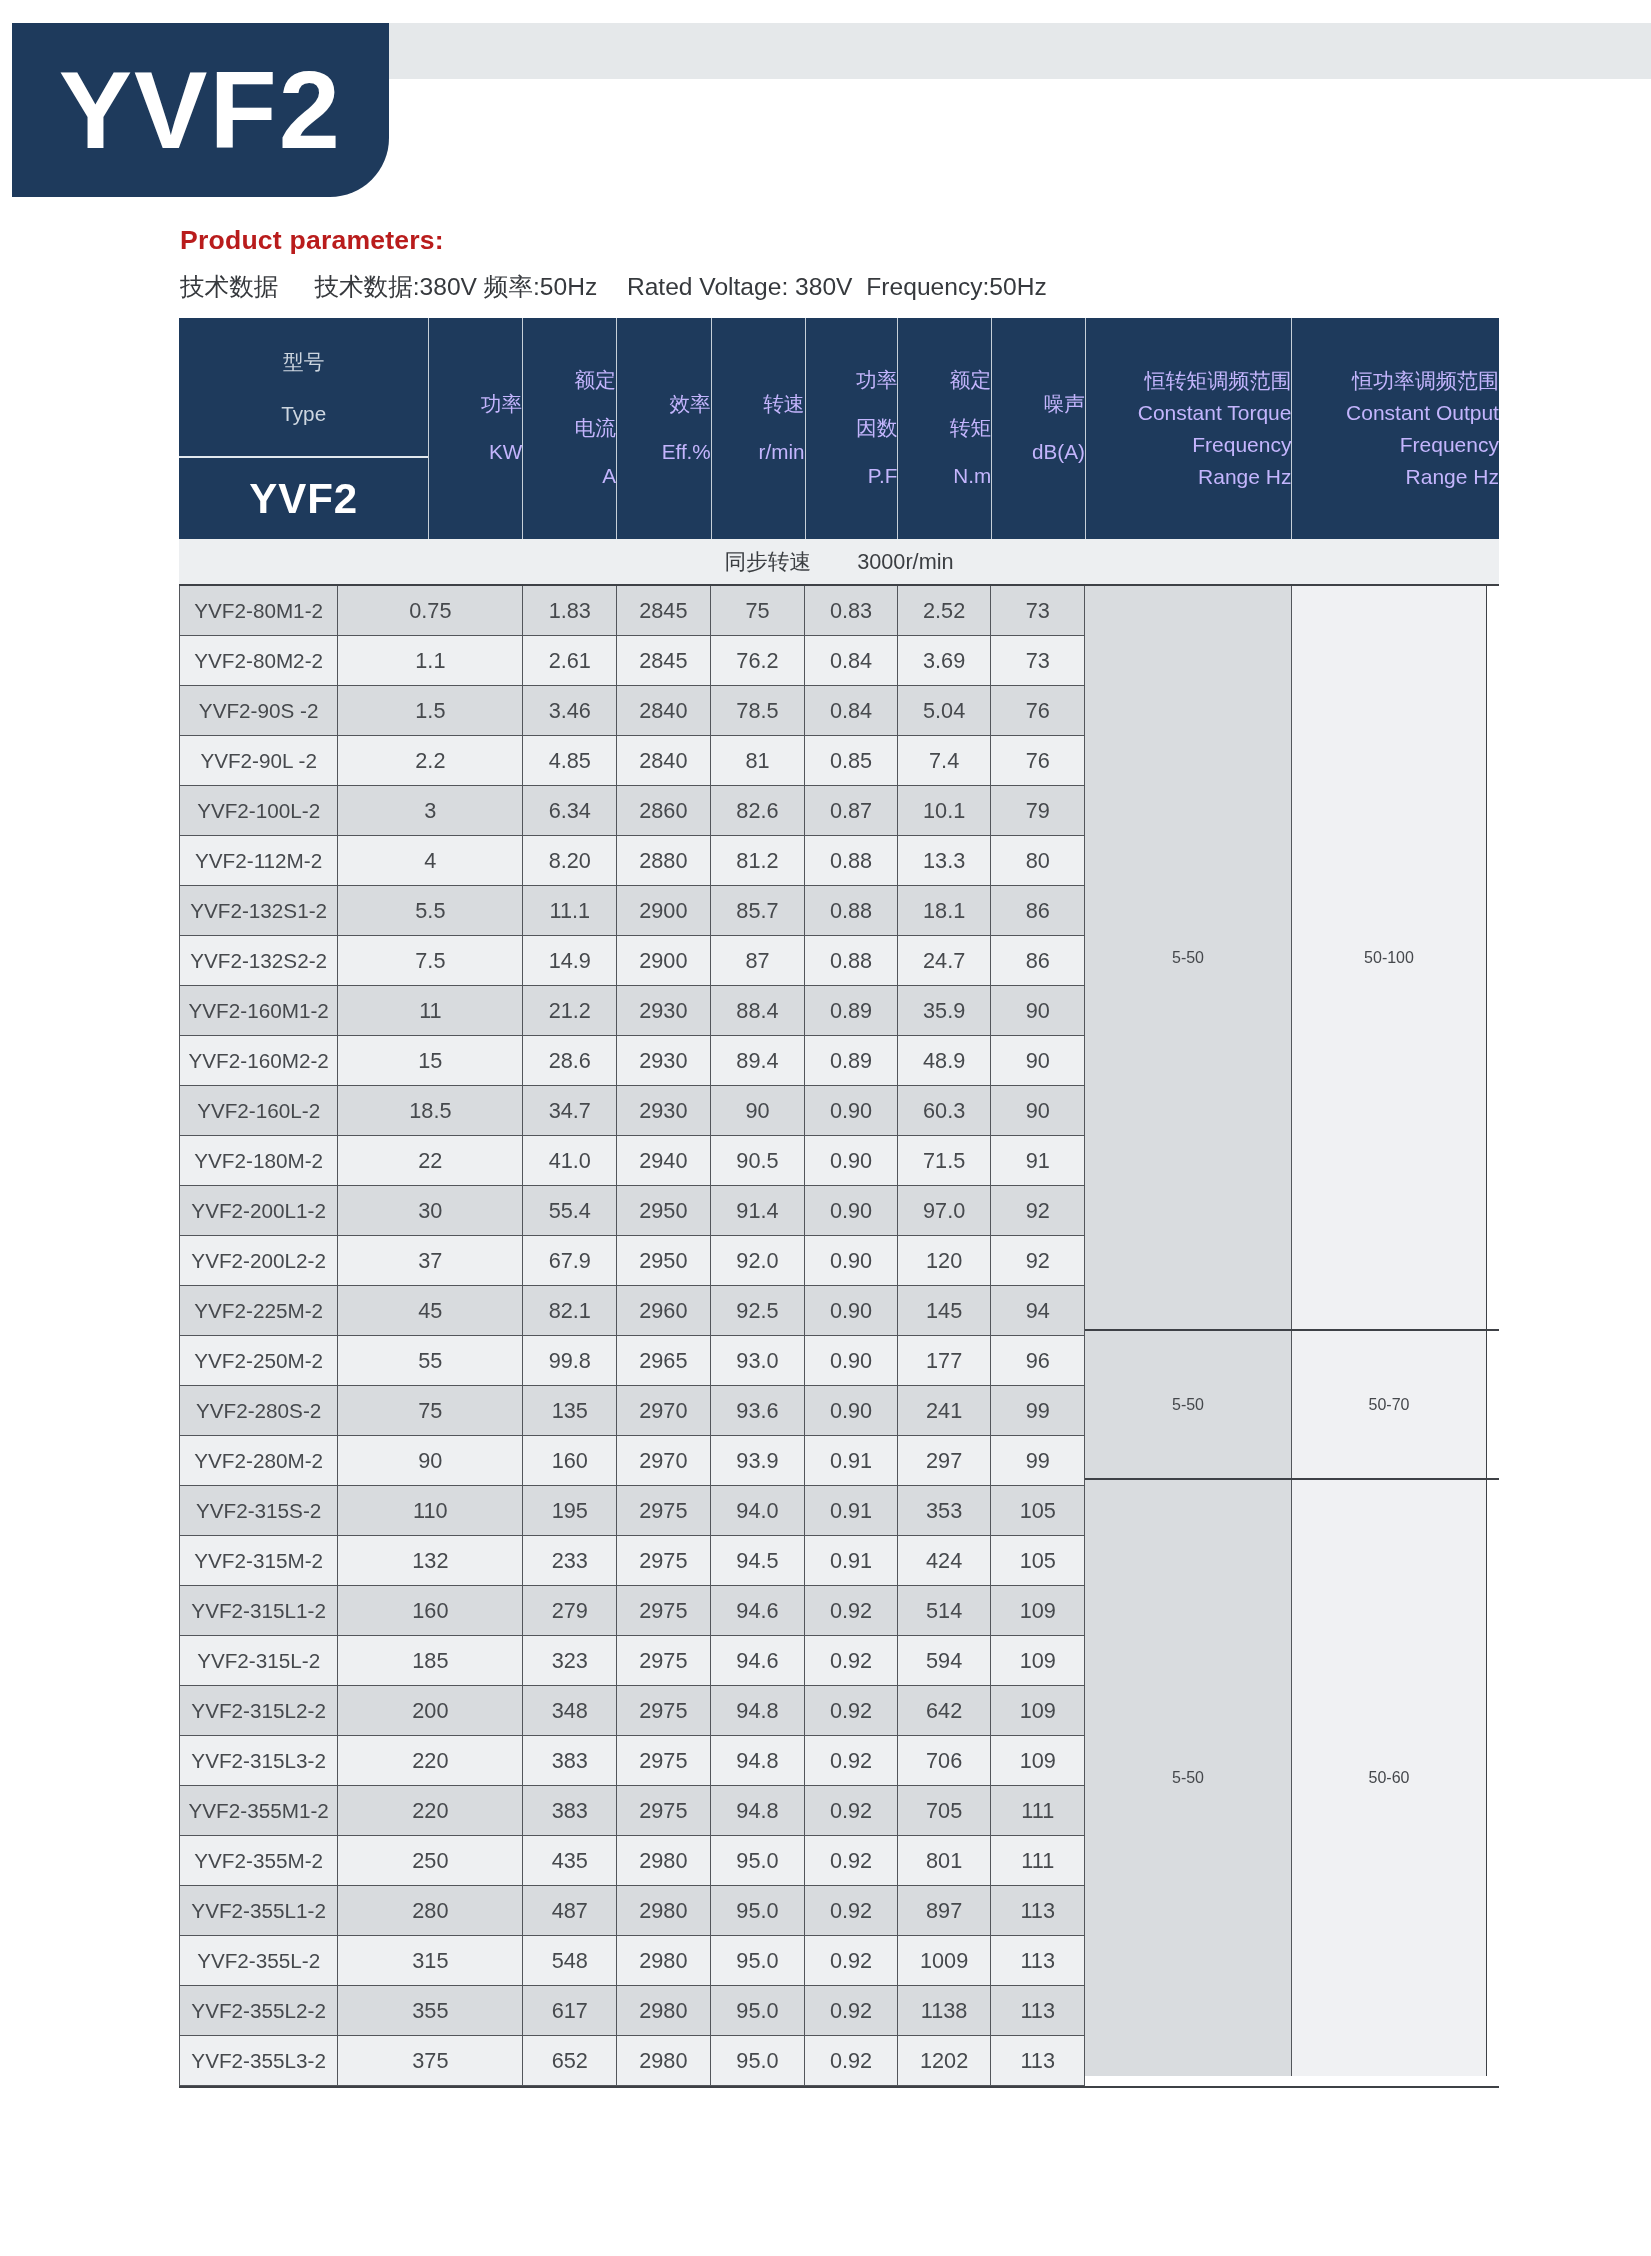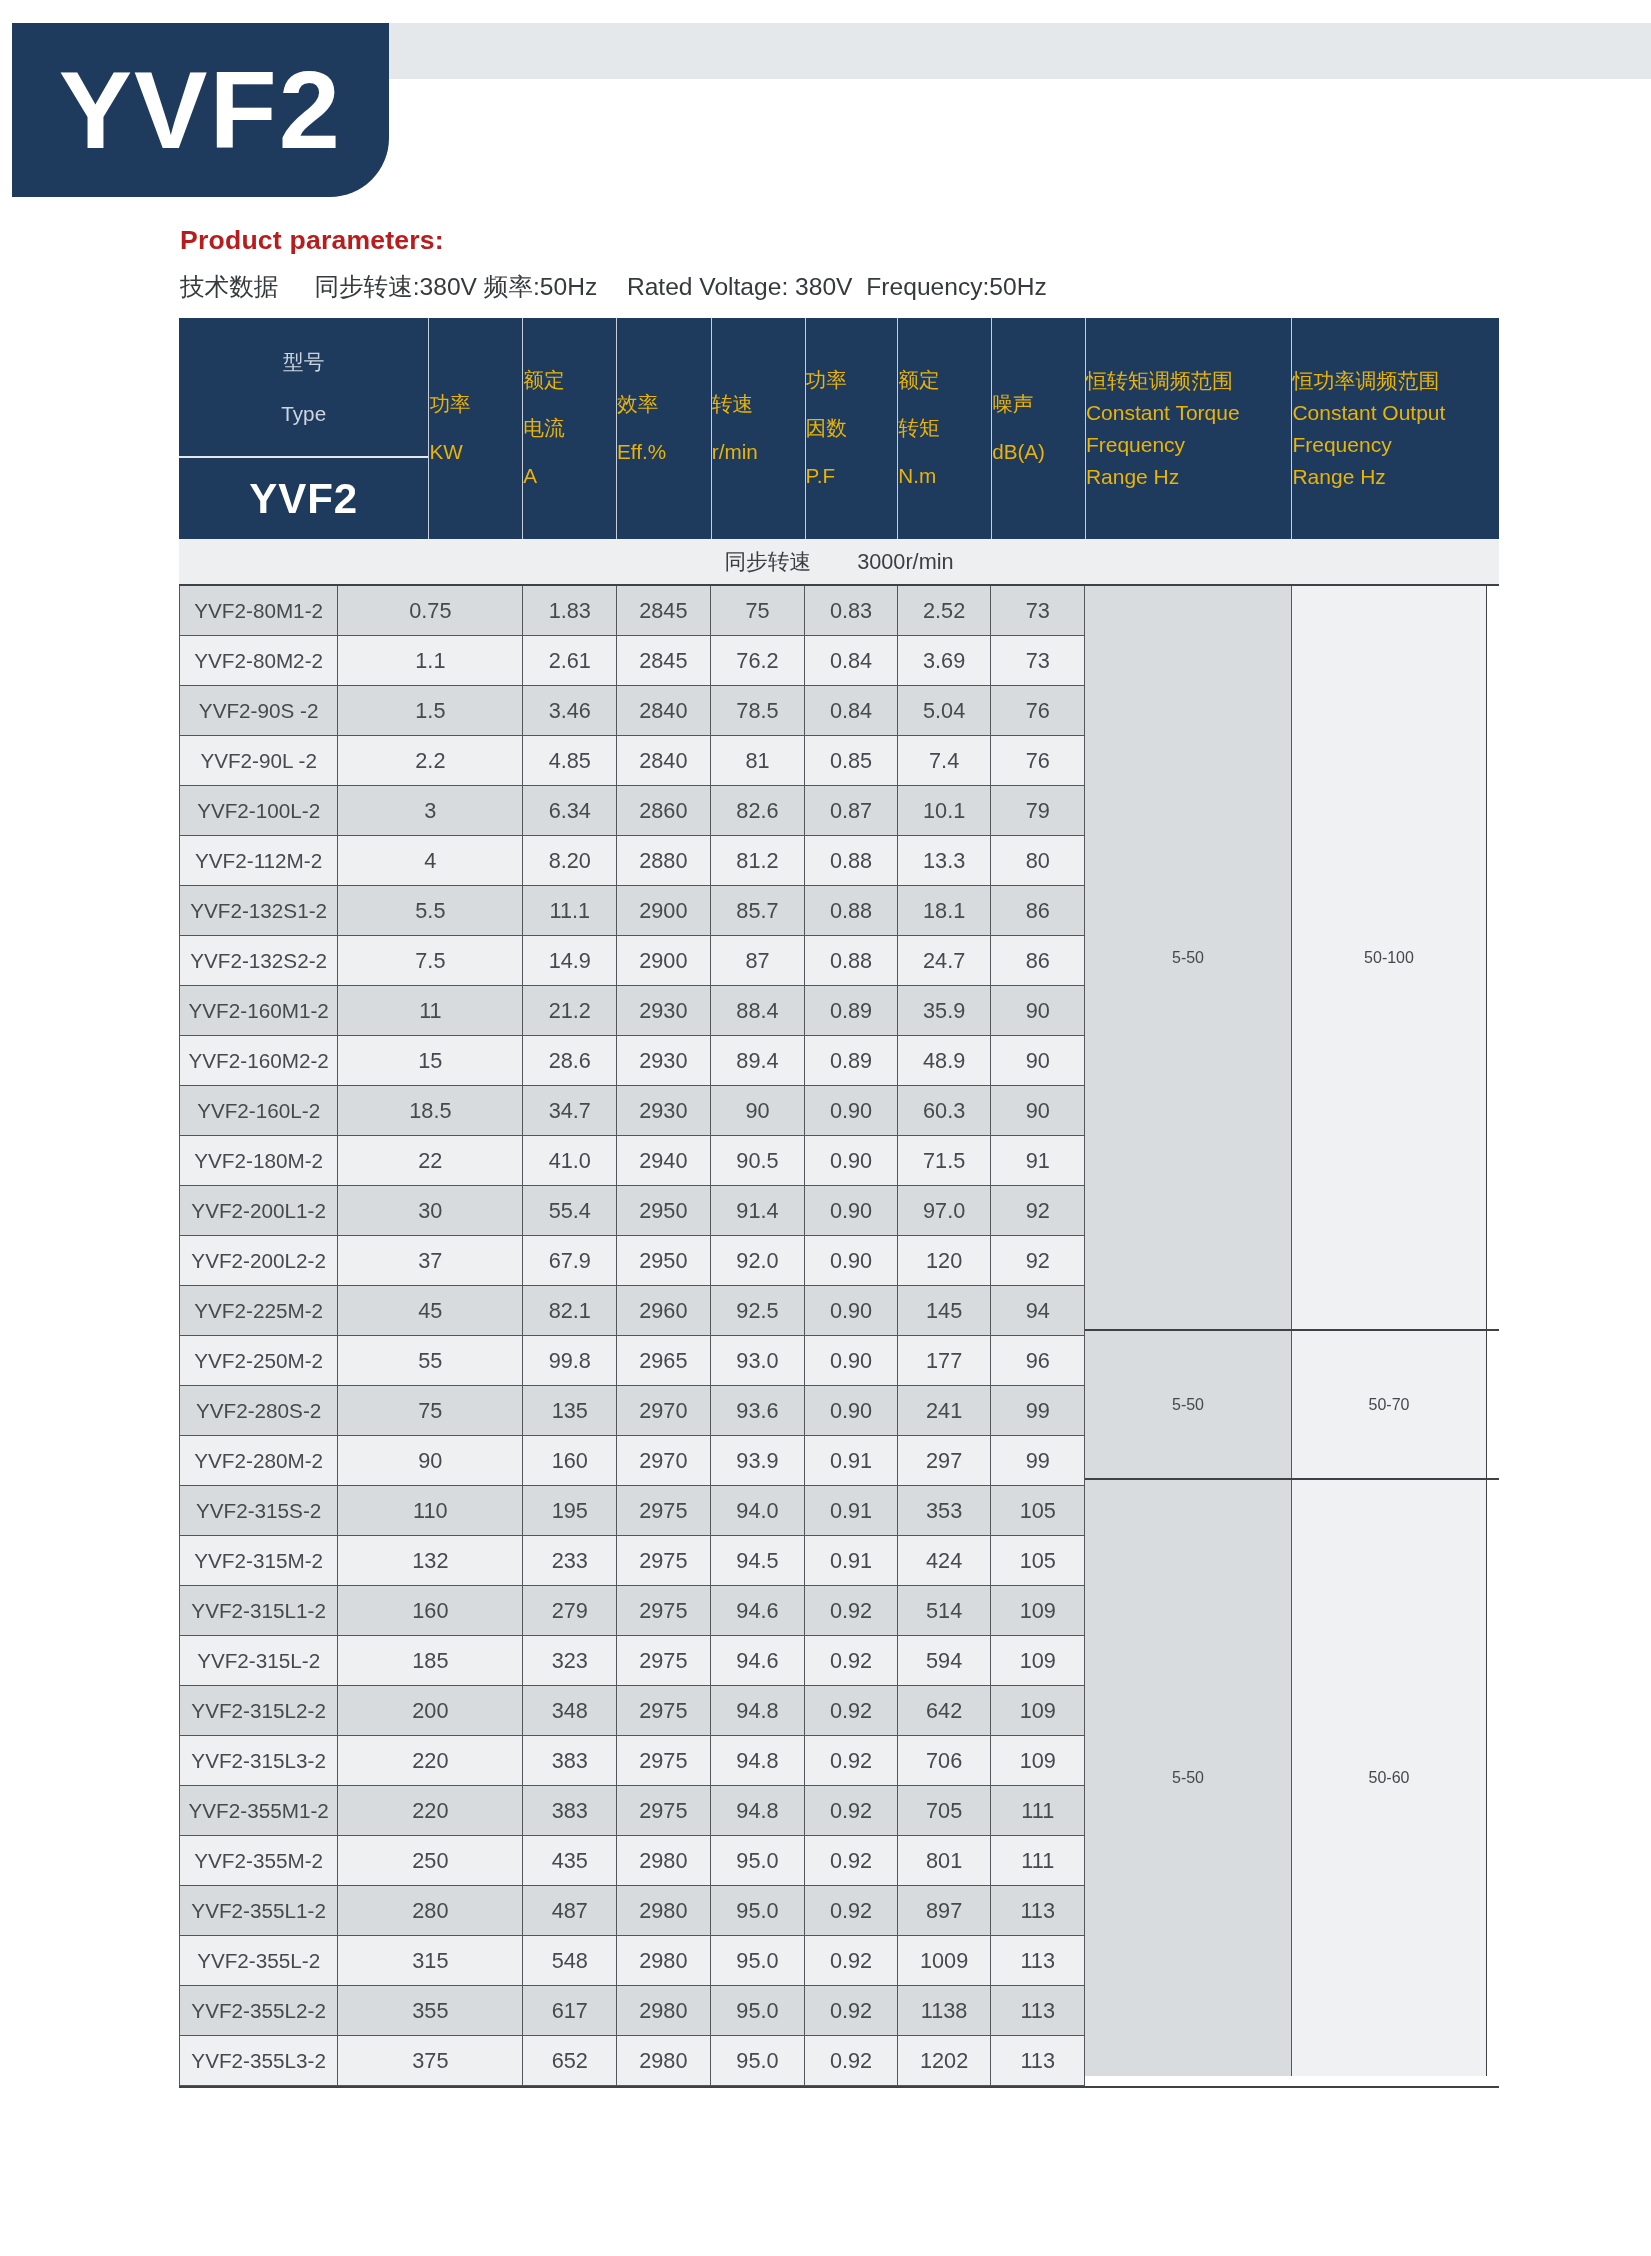--- a/index.html
+++ b/index.html
@@ -28,22 +28,22 @@
   .subtitle .s-mid{margin-right:29.6px;}
   .subtitle .s-en1{margin-right:13.8px;}
 
   
   .ptable{position:absolute;left:179px;top:318px;width:1320px;}
   *{box-sizing:border-box;}
 
   
   .thead{display:flex;height:221px;background:#1e3a5c;}
   .th{
-    display:flex;flex-direction:column;justify-content:center;align-items:flex-start;
-    row-gap:25.6px;color:#eab308;font-size:20.7px;line-height:1.1;
+    display:flex;flex-direction:column;justify-content:center;align-items:flex-end;
+    row-gap:25.6px;color:#c4b5fd;font-size:20.7px;line-height:1.1;
     border-right:1px solid #c6cfd8;text-align:center;
   }
   .th-4line{row-gap:8.9px;font-size:21px;}
   .th-model{width:251px;padding:0;row-gap:0;display:flex;flex-direction:column;border-right:1px solid #c6cfd8;}
   .th-model-top{
     height:140px;display:flex;flex-direction:column;justify-content:center;align-items:center;
     row-gap:25.6px;border-bottom:2px solid #e2e8ee;width:100%;color:#cdd6e0;font-size:20.7px;
   }
   .th-model-bottom{
     flex:1;display:flex;align-items:center;justify-content:center;
@@ -91,21 +91,21 @@
 <div class="gray-band"></div>
 
 <div class="badge">
   <span>YVF2</span>
 </div>
 
 <h1 class="heading">Product parameters:</h1>
 
 <div class="subtitle">
   <span class="s-zh">技术数据</span>
-  <span class="s-mid">同步转速:380V 频率:50Hz</span>
+  <span class="s-mid">技术数据:380V 频率:50Hz</span>
   <span class="s-en1">Rated Voltage: 380V</span>
   <span class="s-en2">Frequency:50Hz</span>
 </div>
 
 <div class="ptable">
 
   <div class="thead">
     <div class="th-model">
       <div class="th-model-top">
         <div>型号</div>

